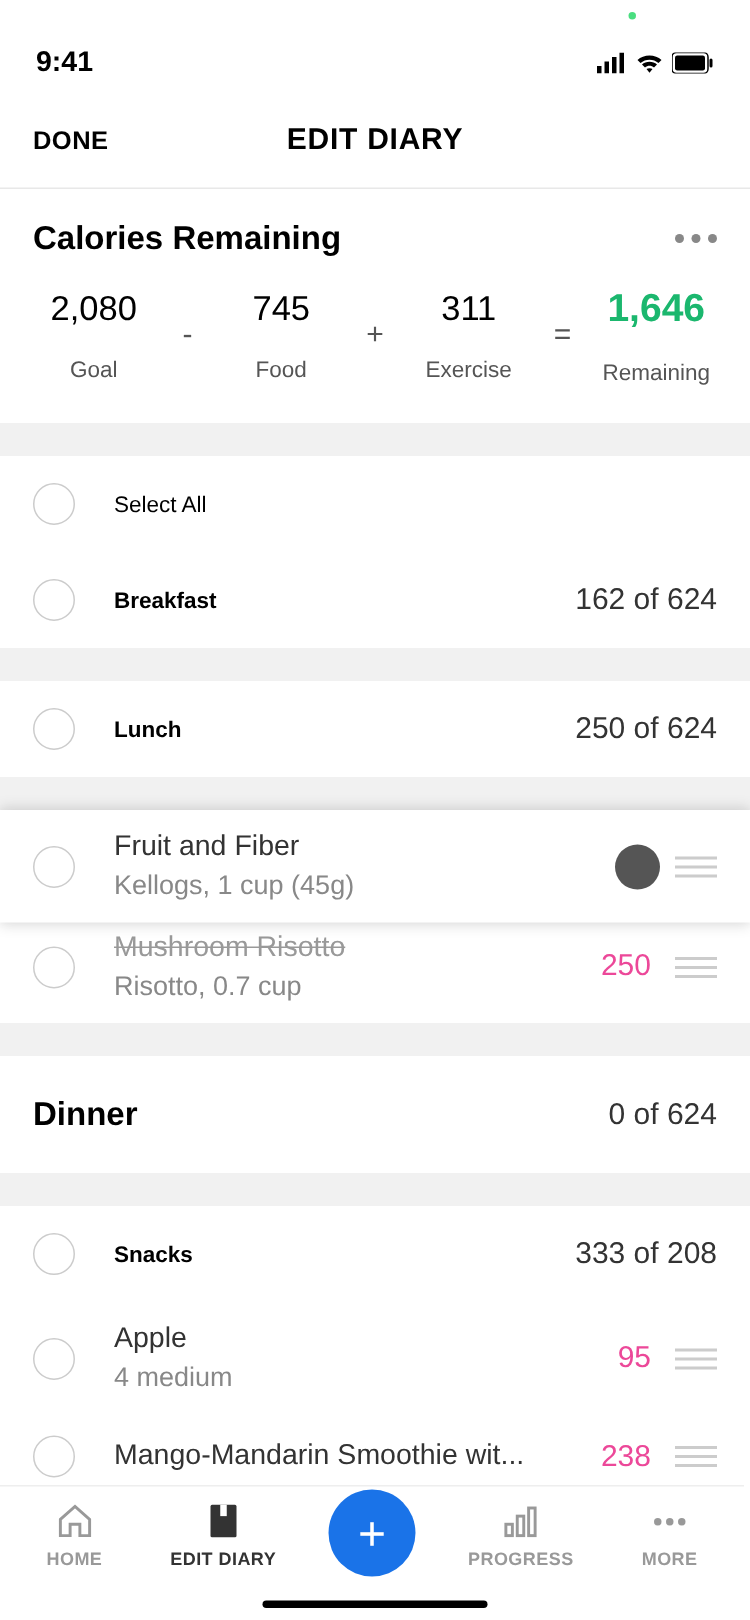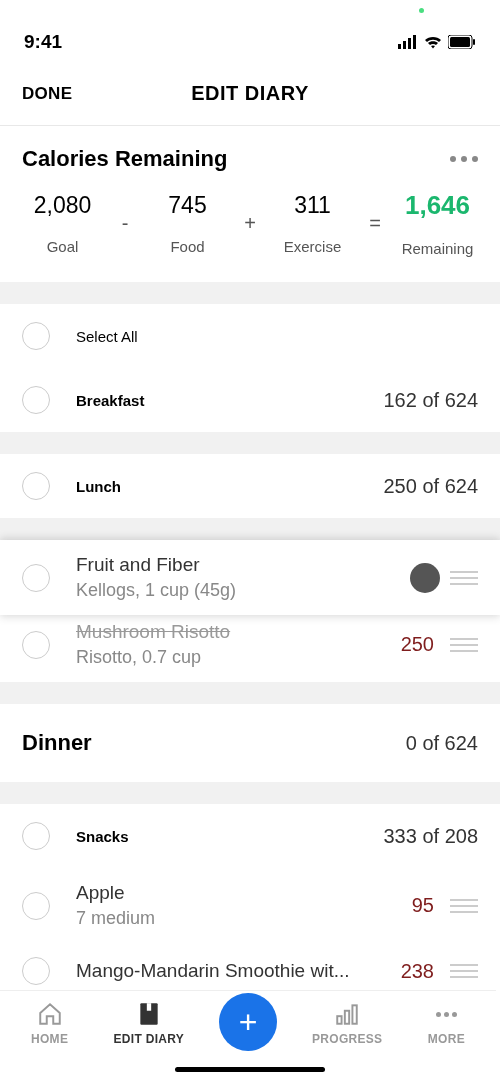--- a/index.html
+++ b/index.html
@@ -84,21 +84,21 @@
     .food-row {
       display: flex;
       align-items: center;
       padding: 14px 22px;
       background: #fff;
     }
     .food-content { flex: 1; min-width: 0; }
     .food-name { font-size: 19px; color: #333; }
     .food-name.crossed { text-decoration: line-through; color: #999; }
     .food-detail { font-size: 18px; color: #888; margin-top: 4px; }
-    .food-cal { font-size: 20px; color: #7f1d1d; margin-right: 16px; }
+    .food-cal { font-size: 20px; color: #ec4899; margin-right: 16px; }
     .drag-handle { display: flex; flex-direction: column; gap: 4px; }
     .drag-handle span { width: 28px; height: 2px; background: #ccc; }
     .dragging-row {
       position: relative;
       box-shadow: 0 -3px 8px rgba(0,0,0,0.1), 0 3px 8px rgba(0,0,0,0.1);
       z-index: 2;
     }
     .drag-indicator {
       position: absolute;
       width: 30px; height: 30px;
@@ -287,21 +287,21 @@
 <div class="list-row meal-header">
   <div class="checkbox"></div>
   <div class="row-label bold">Snacks</div>
   <div class="row-count">333 of 208</div>
 </div>
 
 <div class="food-row">
   <div class="checkbox"></div>
   <div class="food-content">
     <div class="food-name">Apple</div>
-    <div class="food-detail">7 medium</div>
+    <div class="food-detail">4 medium</div>
   </div>
   <div class="food-cal">95</div>
   <div class="drag-handle">
       <span></span>
       <span></span>
       <span></span>
     </div>
 </div>
 
 <div class="food-row">

